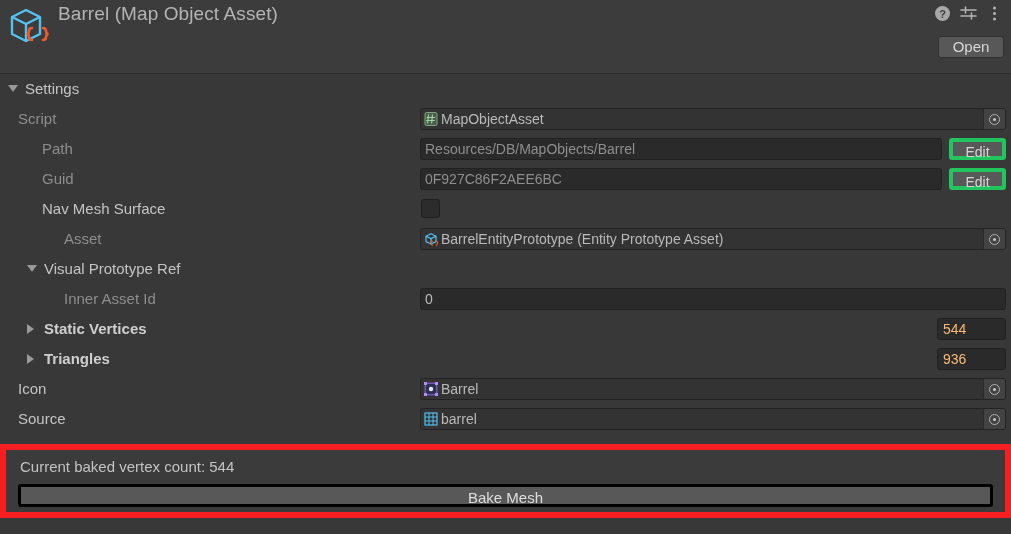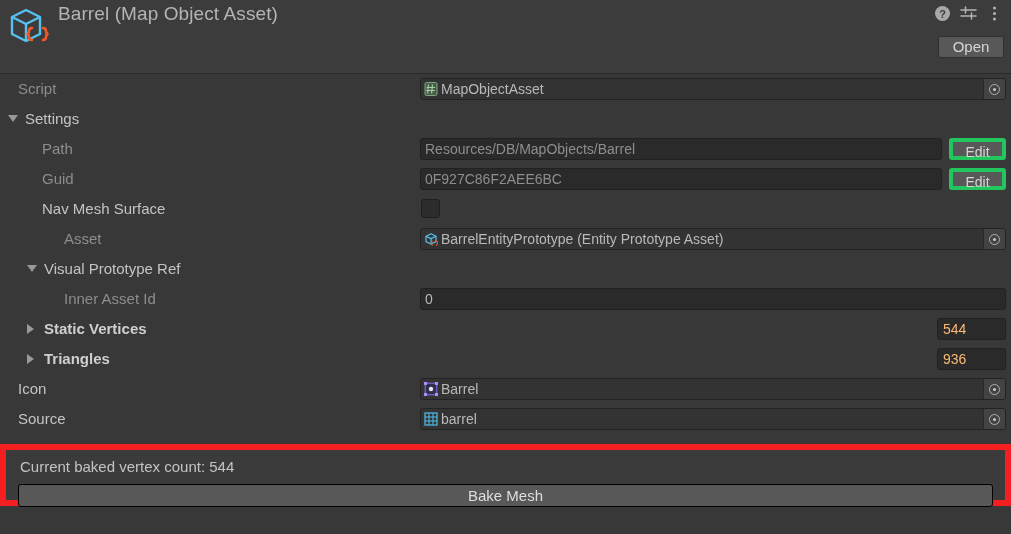--- a/index.html
+++ b/index.html
@@ -72,30 +72,30 @@
   }
   .numfield {
     position: absolute; top: 4px; right: 5px; width: 69px; height: 22px;
     background: #2a2a2a; border: 1px solid #212121; border-radius: 3px;
     color: #fdba74; font-size: 14px; line-height: 20px; padding-left: 5px;
     overflow: hidden; white-space: nowrap; cursor: text;
   }
 
   
   .redbox {
-    position: absolute; left: 0; top: 444px; width: 1011px; height: 62px;
+    position: absolute; left: 0; top: 444px; width: 1011px; height: 74px;
     border: 6px solid #f51f22; background: #3b3b3b;
   }
   .bake-label {
     position: absolute; left: 14px; top: 8px;
     font-size: 15px; color: #c3c3c3; white-space: nowrap;
   }
   .bake-btn {
     position: absolute; left: 12px; top: 34px; right: 12px; height: 23px;
-    background: #585858; border: 1px solid #000000; border-radius: 3px;
+    background: #585858; border: 3px solid #000000; border-radius: 3px;
     color: #dedede; font-size: 15px; line-height: 21px; text-align: center; cursor: pointer;
   }
 </style>
 </head>
 <body>
 
 <div id="root">
 
   <div class="header">
 
@@ -142,45 +142,45 @@
         </svg>
       </span>
     </div>
 
     <div class="open-btn">Open</div>
   </div>
 
   <div class="body">
 
     <div class="row">
+      <span class="tri down" style="left:8px;"></span>
+      <span class="lbl" style="left:25px;">Settings</span>
+    </div>
+
+    <div class="row">
       <span class="lbl dim" style="left:18px;">Script</span>
       <div class="field objfield" style="left:420px; right:5px;">
         <span class="mini-icon">
           <svg width="14" height="14" viewBox="0 0 14 14">
             <rect x="1" y="0.5" width="12" height="13" rx="1.5" fill="#4c5c4c" stroke="#7ea57e" stroke-width="1"></rect>
             <g stroke="#9fd49f" stroke-width="1.1">
               <line x1="4.5" y1="2.5" x2="3.6" y2="11.5"></line>
               <line x1="8.5" y1="2.5" x2="7.6" y2="11.5"></line>
               <line x1="2.6" y1="5.5" x2="11" y2="5.5"></line>
               <line x1="2.3" y1="8.5" x2="10.7" y2="8.5"></line>
             </g>
           </svg>
         </span>
         <span class="dimtext">MapObjectAsset</span>
         <span class="picker">
           <span class="picker-dot">
               <i></i>
             </span>
         </span>
       </div>
-    </div>
-
-    <div class="row">
-      <span class="tri down" style="left:8px;"></span>
-      <span class="lbl" style="left:25px;">Settings</span>
     </div>
 
     <div class="row">
       <span class="lbl dim" style="left:42px;">Path</span>
       <div class="field dimtext" style="left:420px; right:69px;">
         <span>Resources/DB/MapObjects/Barrel</span>
       </div>
       <div class="edit-btn">Edit</div>
     </div>
 

